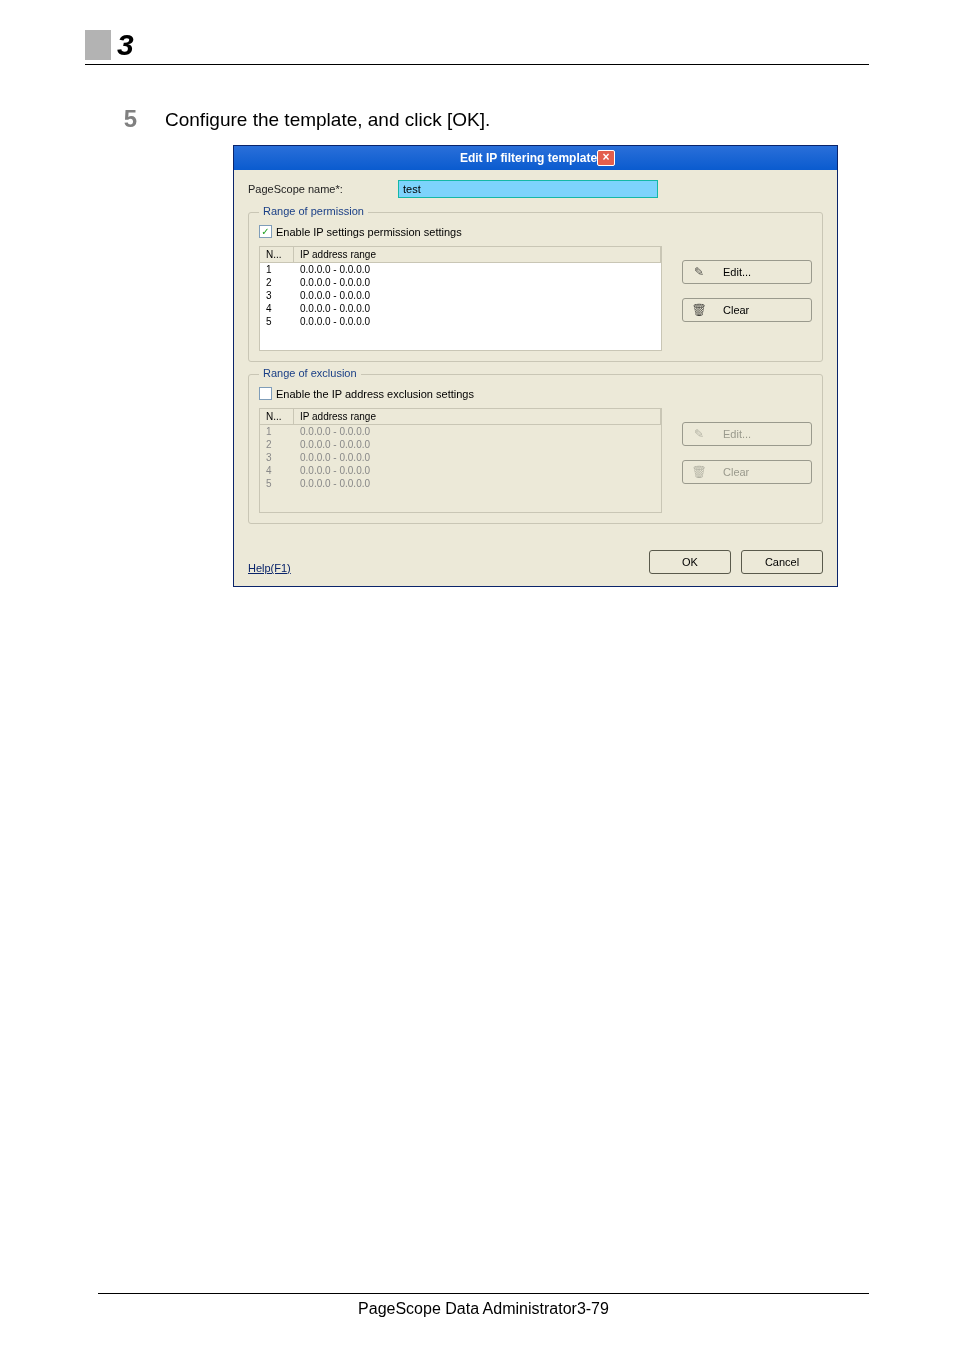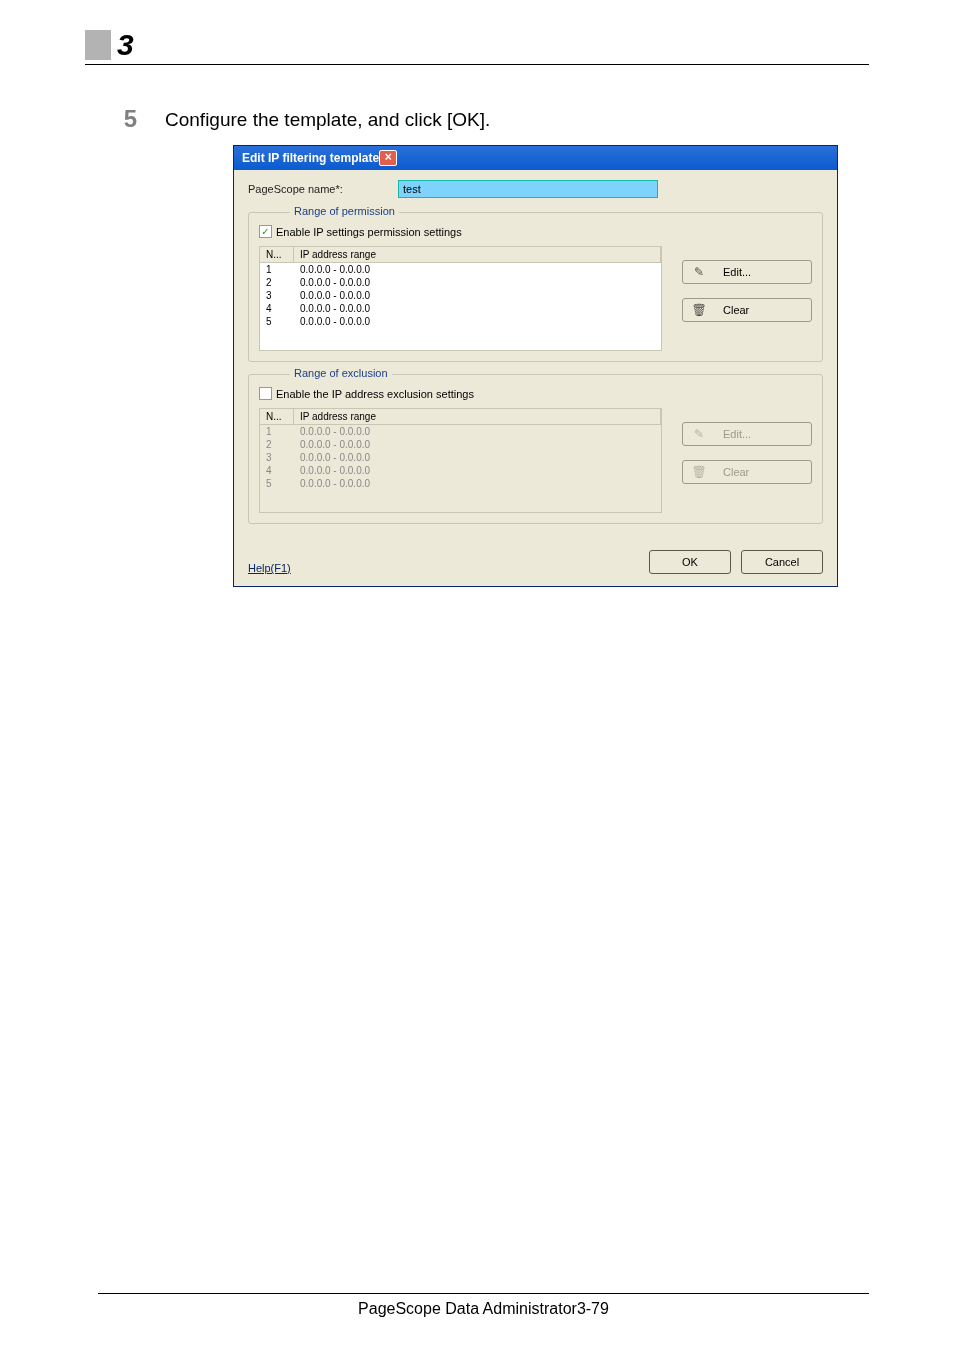--- a/index.html
+++ b/index.html
@@ -71,21 +71,21 @@
     background: #ece9d8;
     font-family: Tahoma, Arial, sans-serif;
     font-size: 11px;
   }
   .titlebar {
     background: linear-gradient(to bottom, #2a6fd9, #0a5bcf);
     color: #fff;
     font-weight: bold;
     padding: 4px 4px 4px 8px;
     display: flex;
-    justify-content: flex-start;
+    justify-content: center;
     align-items: center;
     font-size: 12px;
   }
   .close-btn {
     width: 18px;
     height: 16px;
     background: #e35f4d;
     border: 1px solid #fff;
     color: #fff;
     font-weight: bold;
@@ -122,21 +122,20 @@
     position: relative;
   }
   .group-legend {
     position: relative;
     top: -14px;
     left: 0;
     background: #ece9d8;
     color: #1a3f86;
     padding: 0 4px;
     display: inline-block;
-    margin-left: 31px;
   }
   .check-row {
     margin-top: -6px;
     margin-bottom: 8px;
     display: flex;
     align-items: center;
     gap: 4px;
   }
   .chk {
     width: 13px;

